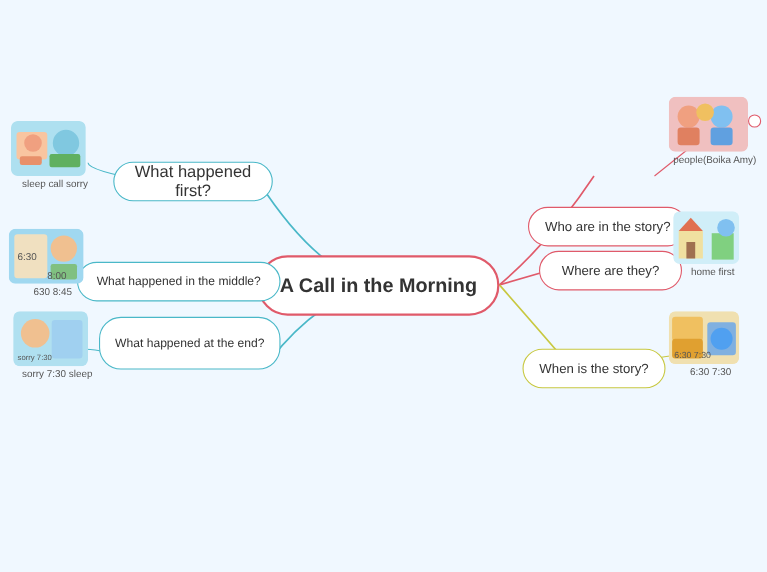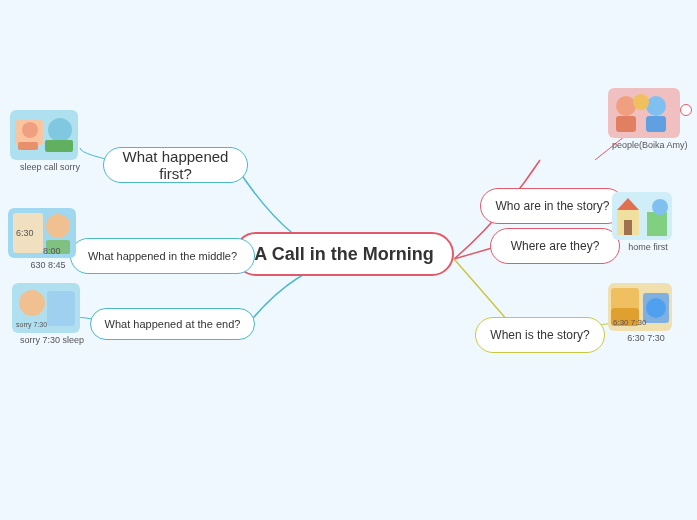--- a/index.html
+++ b/index.html
@@ -26,21 +26,21 @@
       cursor: pointer;
     }
     .node-central {
       border: 2px solid #e05a6a;
       border-radius: 30px;
       background: white;
       font-size: 18px;
       font-weight: bold;
       color: #333;
       width: 220px;
-      height: 44px;
+      height: 55px;
       left: 234px;
       top: 232px;
     }
     .node-oval {
       border: 1.5px solid #e05a6a;
       border-radius: 25px;
       background: white;
       font-size: 12px;
       color: #333;
       padding: 6px 14px;
@@ -114,21 +114,21 @@
 </div>
 
 <div class="node node-rect" style="left:103px; top:147px; border-color:#4ab8c8; width:145px; height:36px; font-size:15px;">
   <span>What happened first?</span>
 </div>
 
 <div class="node node-rect" style="left:70px; top:238px; border-color:#4ab8c8; width:185px; height:36px; font-size:11px;">
   <span>What happened in the middle?</span>
 </div>
 
-<div class="node node-rect" style="left:90px; top:308px; border-color:#4ab8c8; width:165px; height:32px; font-size:11px;">
+<div class="node node-rect" style="left:90px; top:288px; border-color:#4ab8c8; width:165px; height:48px; font-size:11px;">
   <span>What happened at the end?</span>
 </div>
 
 <div class="img-node" style="left:8px; top:110px;">
   <svg width="68" height="50" style="border-radius:6px; display:block;">
     <rect width="68" height="50" fill="#aee0f0" rx="5"></rect>
     <rect x="5" y="10" width="28" height="25" fill="#f9c5a0" rx="3"></rect>
     <circle cx="50" cy="20" r="12" fill="#80c8e0"></circle>
     <rect x="35" y="30" width="28" height="12" fill="#60b060" rx="2"></rect>
     <circle cx="20" cy="20" r="8" fill="#f0a080"></circle>

